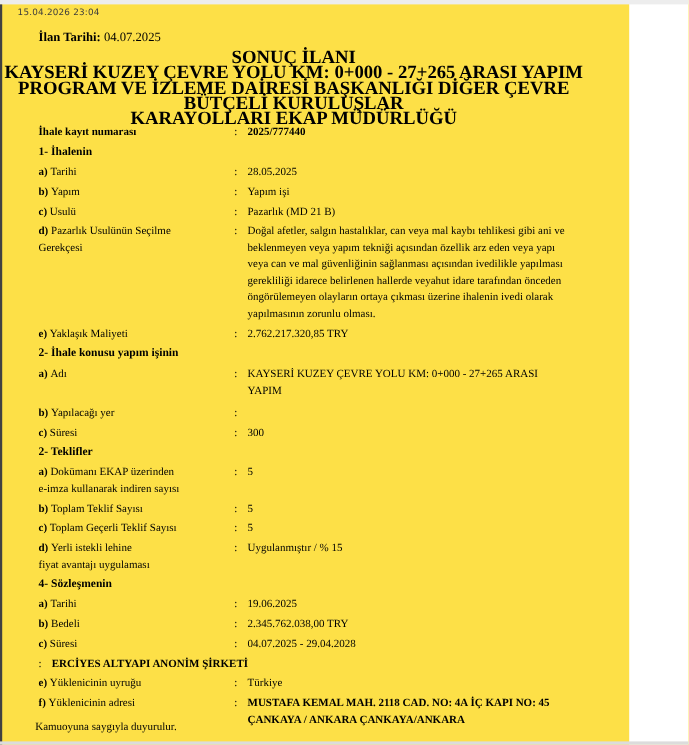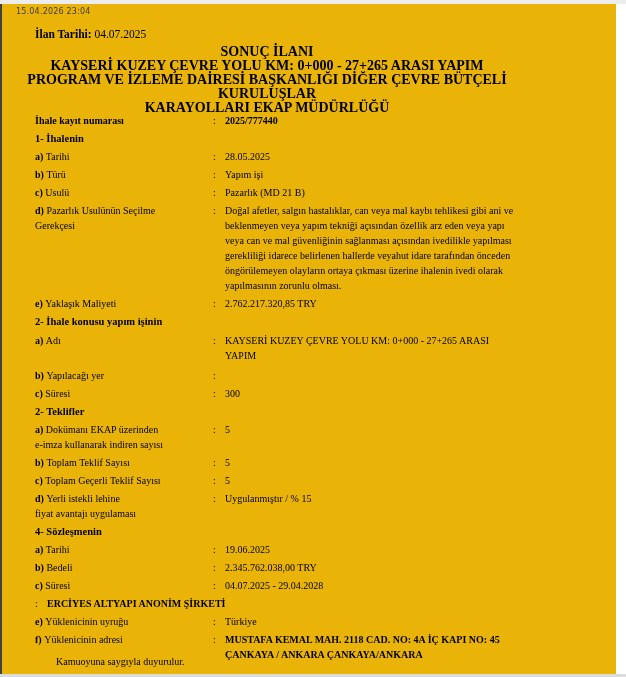--- a/index.html
+++ b/index.html
@@ -2,51 +2,51 @@
 <html lang="tr"><head>
 <meta charset="utf-8">
 <style>
   html,body{margin:0;padding:0;}
   body{
     width:626px;height:677px;overflow:hidden;
     background:#ffffff;
     font-family:"Liberation Serif","DejaVu Serif",serif;
     color:#000;
   }
-  .page{position:relative;width:616px;height:677px;background:#eab308;}
+  .page{position:relative;width:572px;height:677px;background:#fde047;}
   .top-strip{position:absolute;left:0;top:0;width:626px;height:4px;background:#ededed;}
   .left-line{position:absolute;left:0;top:4px;width:2px;height:673px;background:#414141;}
   .bottom-strip{position:absolute;left:0;bottom:0;width:626px;height:3px;background:#dcdcdc;}
 
   .print-ts{
     position:absolute;left:16px;top:7px;
     font-family:"DejaVu Sans","Liberation Sans",sans-serif;
     font-size:8px;color:#3d3d3d;letter-spacing:.2px;
   }
 
   .ilan-line{position:absolute;left:35px;top:28px;font-size:11.5px;}
   .ilan-line .lbl{font-weight:bold;}
 
   .doc-title{
     position:absolute;left:0;top:45px;width:534px;
-    text-align:center;font-weight:bold;font-size:14px;line-height:14px;
+    text-align:center;font-weight:bold;font-size:17px;line-height:14px;
   }
 
   .tbl{position:absolute;left:35px;top:113px;width:505px;}
   .row{display:flex;align-items:flex-start;margin-bottom:3px;}
   .row.middle{align-items:flex-start;margin-top:4px;margin-bottom:5px;}
   .lab{width:178px;flex:none;font-size:10px;line-height:15px;white-space:pre-line;}
   .lab .pre{font-weight:bold;}
   .lab.b{font-weight:bold;}
   .colon{width:12px;flex:none;font-size:10px;line-height:15px;text-align:left;}
   .val{width:305px;flex:none;font-size:10px;line-height:15px;white-space:pre-line;}
   .val.b{font-weight:bold;}
   .section{font-weight:bold;font-size:10.5px;line-height:15px;margin-bottom:3px;}
 
-  .closing{position:absolute;left:32px;top:656px;font-size:10px;margin-left:24px;}
+  .closing{position:absolute;left:32px;top:656px;font-size:10px;}
 </style>
 </head>
 <body>
 
 <div class="page">
   <div class="top-strip"></div>
   <div class="left-line"></div>
   <div class="bottom-strip"></div>
 
   <div class="print-ts">15.04.2026 23:04</div>
@@ -70,21 +70,21 @@
     <span class="val b">2025/777440</span>
   </div>
 <div class="section">1- İhalenin</div>
   <div class="row">
     <span class="lab"><span class="pre">a) </span><span class="lab-text">Tarihi</span></span>
     <span class="colon">:</span>
     <span class="val">28.05.2025</span>
   </div>
 
   <div class="row">
-    <span class="lab"><span class="pre">b) </span><span class="lab-text">Türü</span></span>
+    <span class="lab"><span class="pre">b) </span><span class="lab-text">Yapım</span></span>
     <span class="colon">:</span>
     <span class="val">Yapım işi</span>
   </div>
 
   <div class="row">
     <span class="lab"><span class="pre">c) </span><span class="lab-text">Usulü</span></span>
     <span class="colon">:</span>
     <span class="val">Pazarlık (MD 21 B)</span>
   </div>
 

